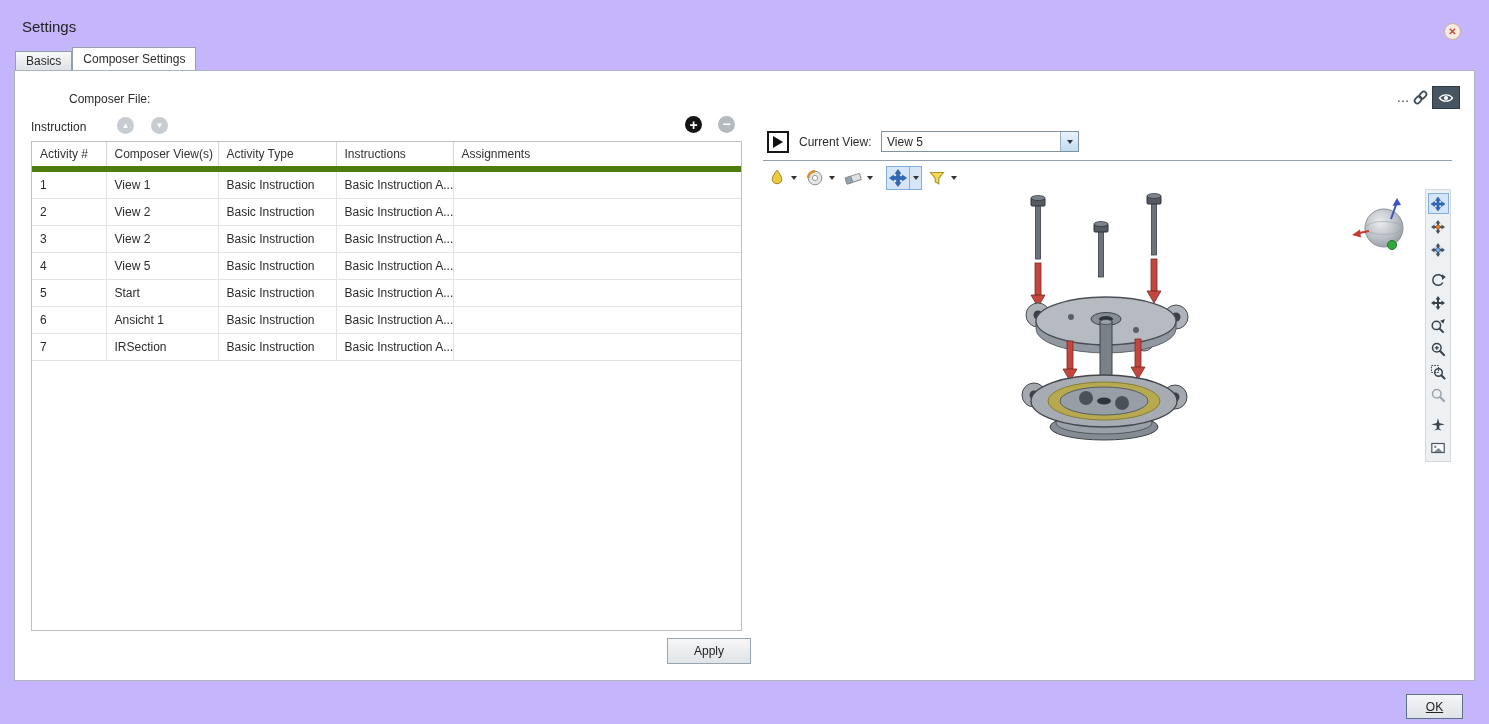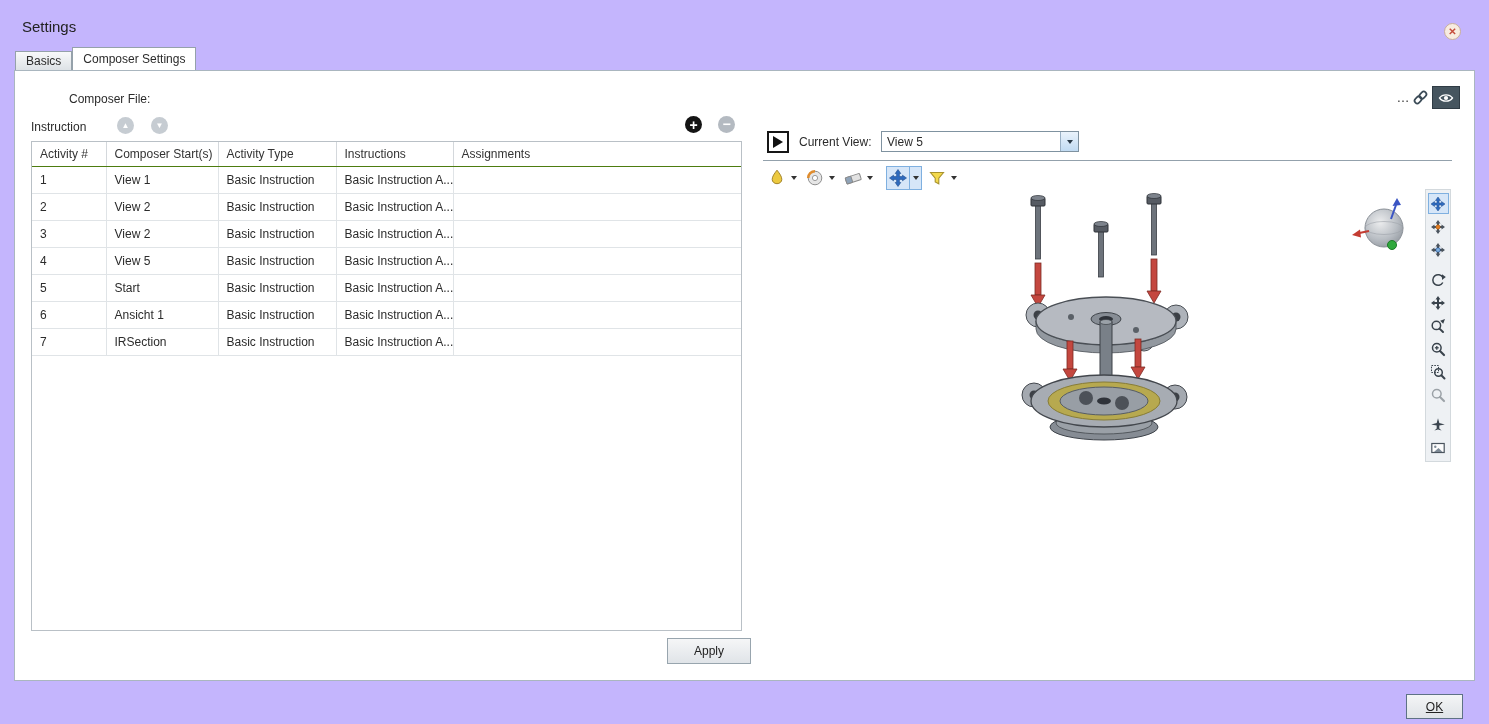--- a/index.html
+++ b/index.html
@@ -20,21 +20,21 @@
   .cf-eye{position:absolute;left:1417px;top:15px;width:28px;height:23px;background:#46555f;border:1px solid #2f3b44;display:flex;align-items:center;justify-content:center;padding:0;cursor:pointer;box-sizing:border-box;}
   .act-label{position:absolute;left:16px;top:49px;}
   .circle-btn{position:absolute;width:17px;height:17px;border-radius:50%;border:none;color:#fff;text-align:center;padding:0;cursor:pointer;font-size:8px;line-height:17px;}
   .circle-btn.up{left:102px;top:46px;background:#c6ccd2;}
   .circle-btn.down{left:136px;top:46px;background:#c6ccd2;}
   .circle-btn.add{left:670px;top:45px;background:#141414;font-size:14px;line-height:16px;font-weight:bold;}
   .circle-btn.remove{left:703px;top:45px;background:#b4bac1;font-size:14px;line-height:15px;font-weight:bold;}
   
   .tablewrap{position:absolute;left:16px;top:70px;width:711px;height:490px;border:1px solid #b9c0c6;box-sizing:border-box;background:#fff;overflow:hidden;}
   table.acts{border-collapse:collapse;width:100%;font-size:12px;table-layout:fixed;}
-  table.acts th{font-weight:normal;text-align:left;padding:5px 8px;border-right:1px solid #d4d8dc;border-bottom:1px solid #4d7c0f;color:#333;white-space:nowrap;overflow:hidden;}
+  table.acts th{font-weight:normal;text-align:left;padding:5px 8px;border-right:1px solid #d4d8dc;border-bottom:6px solid #4d7c0f;color:#333;white-space:nowrap;overflow:hidden;}
   table.acts td{padding:6px 8px;border-right:1px solid #e0e4e7;border-bottom:1px solid #e0e4e7;white-space:nowrap;overflow:hidden;}
   table.acts th:last-child,table.acts td:last-child{border-right:none;}
   .apply-btn{position:absolute;left:643px;top:567px;width:84px;height:26px;background:linear-gradient(#f5f6f7,#e0e4e8);border:1px solid #98a5ae;font:12px "Liberation Sans",sans-serif;color:#222;cursor:pointer;box-sizing:border-box;margin-left:9px;}
   
   .play-btn{position:absolute;left:752px;top:60px;width:22px;height:22px;background:#fff;border:2px solid #161616;display:flex;align-items:center;box-sizing:border-box;padding:0;cursor:pointer;}
   .play-tri{width:0;height:0;border-left:10px solid #111;border-top:6px solid transparent;border-bottom:6px solid transparent;margin-left:4px;}
   .cv-label{position:absolute;left:784px;top:64px;}
   .cv-select{position:absolute;left:866px;top:60px;width:198px;height:21px;border:1px solid #7f92a0;background:#fff;display:flex;align-items:center;box-sizing:border-box;cursor:pointer;}
   .cv-select .val{flex:1;padding-left:5px;}
   .cv-select .dd{width:17px;align-self:stretch;border-left:1px solid #9ab0c4;background:linear-gradient(#eaf3fc,#c1dbf2);display:flex;align-items:center;justify-content:center;}
@@ -100,21 +100,21 @@
         <colgroup>
             <col style="width:74px">
             <col style="width:112px">
             <col style="width:118px">
             <col style="width:117px">
             <col>
           </colgroup>
         <thead>
           <tr>
             <th>Activity #</th>
-            <th>Composer Start(s)</th>
+            <th>Composer View(s)</th>
             <th>Activity Type</th>
             <th>Instructions</th>
             <th>Assignments</th>
           </tr>
         </thead>
         <tbody>
           <tr>
             <td>1</td>
             <td>View 1</td>
             <td>Basic Instruction</td>

